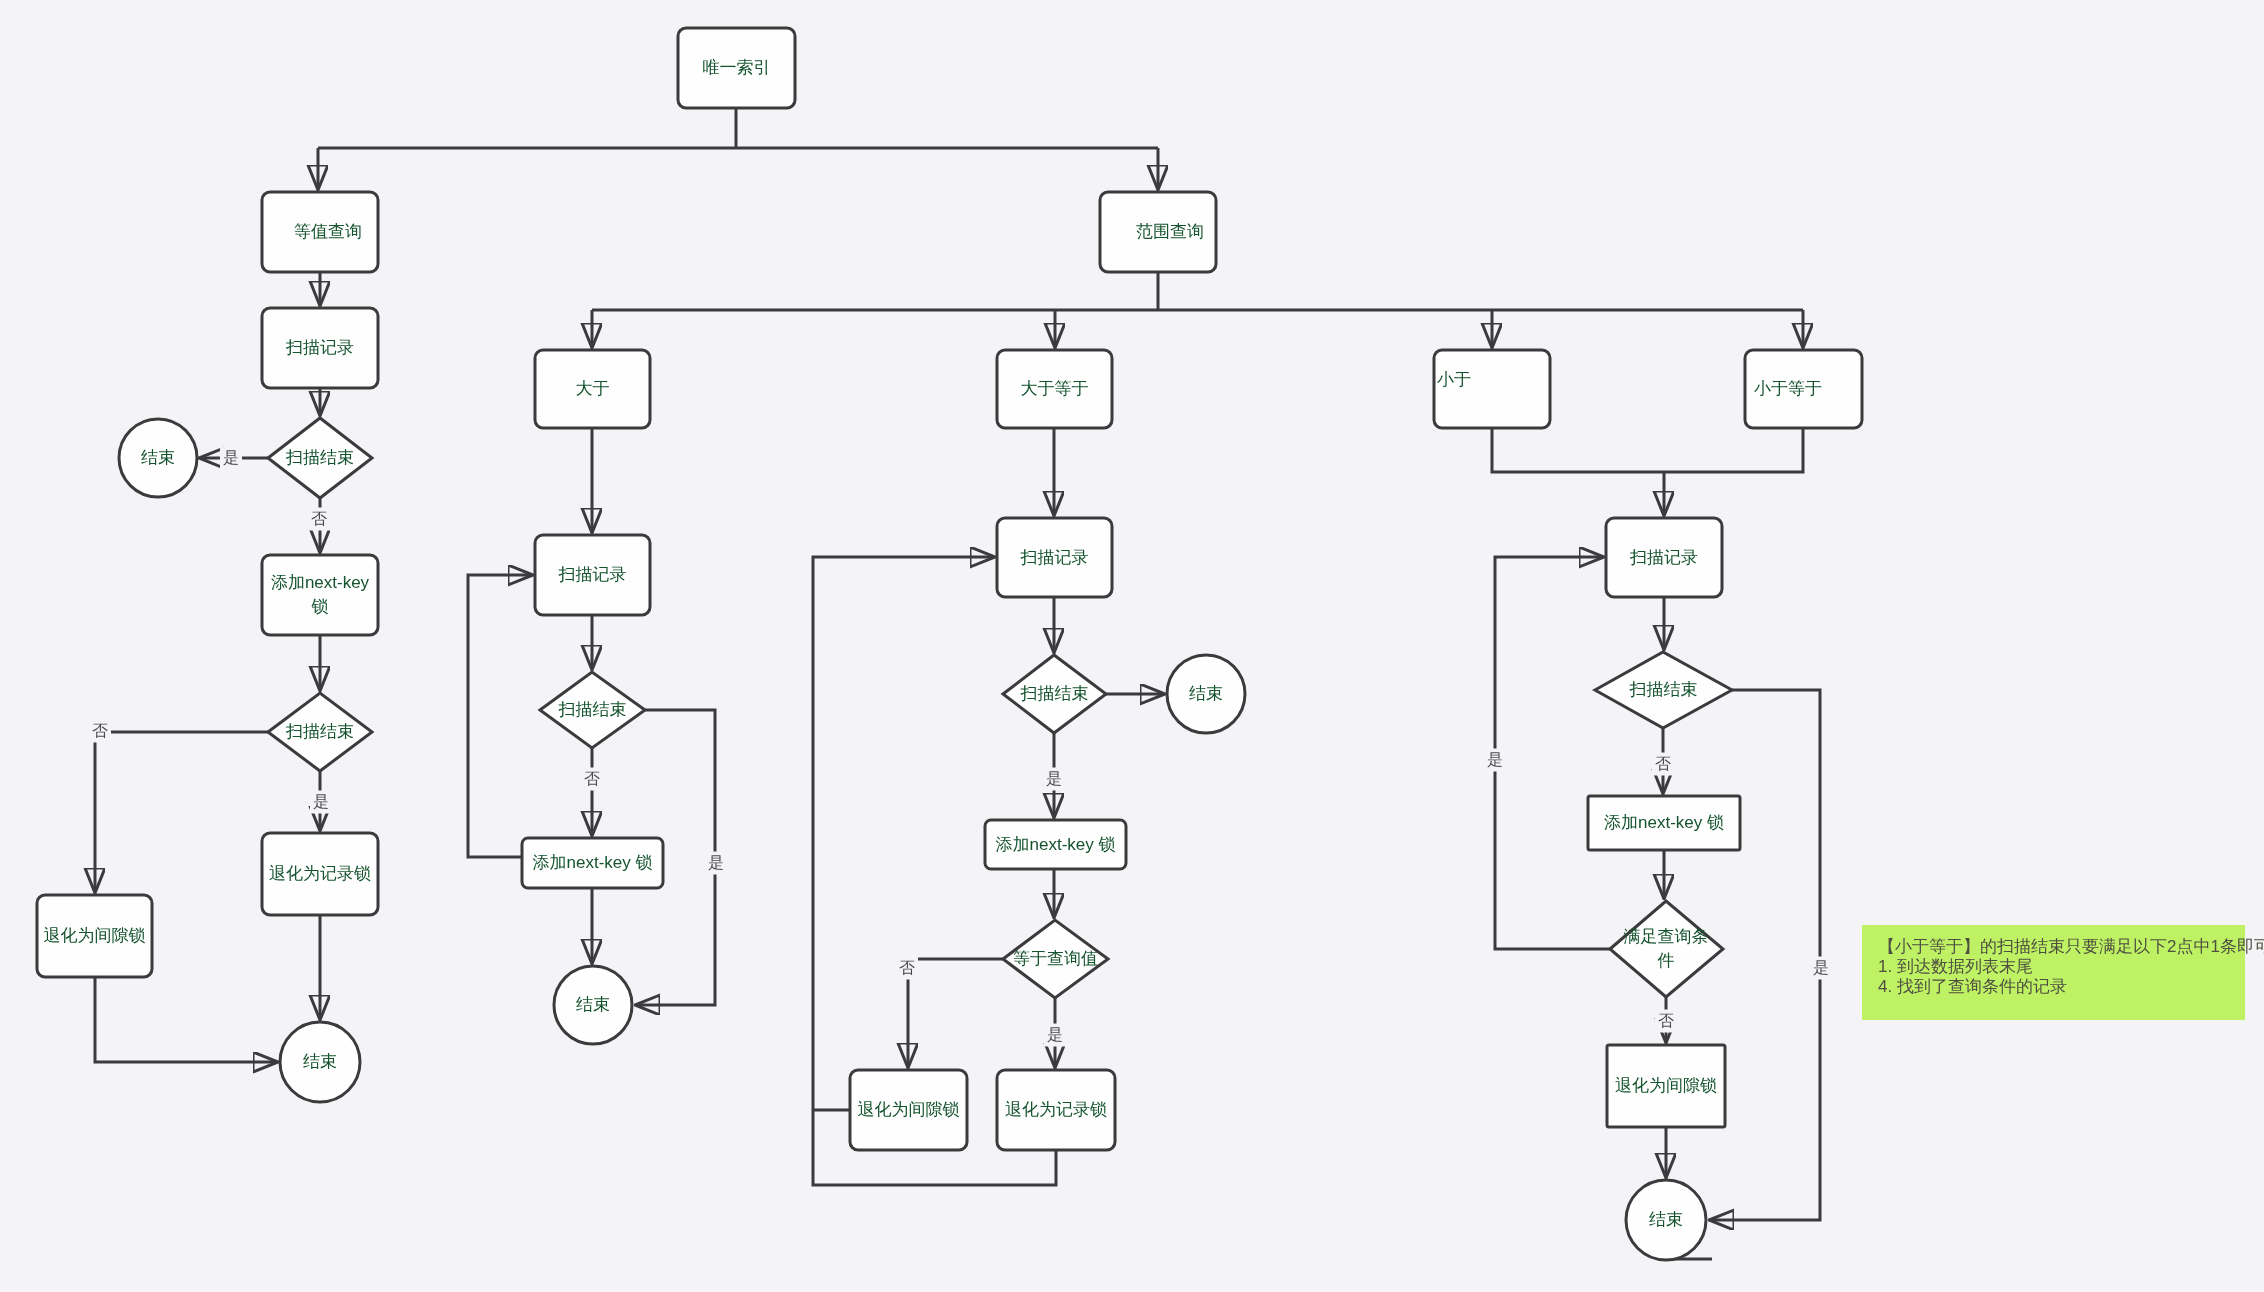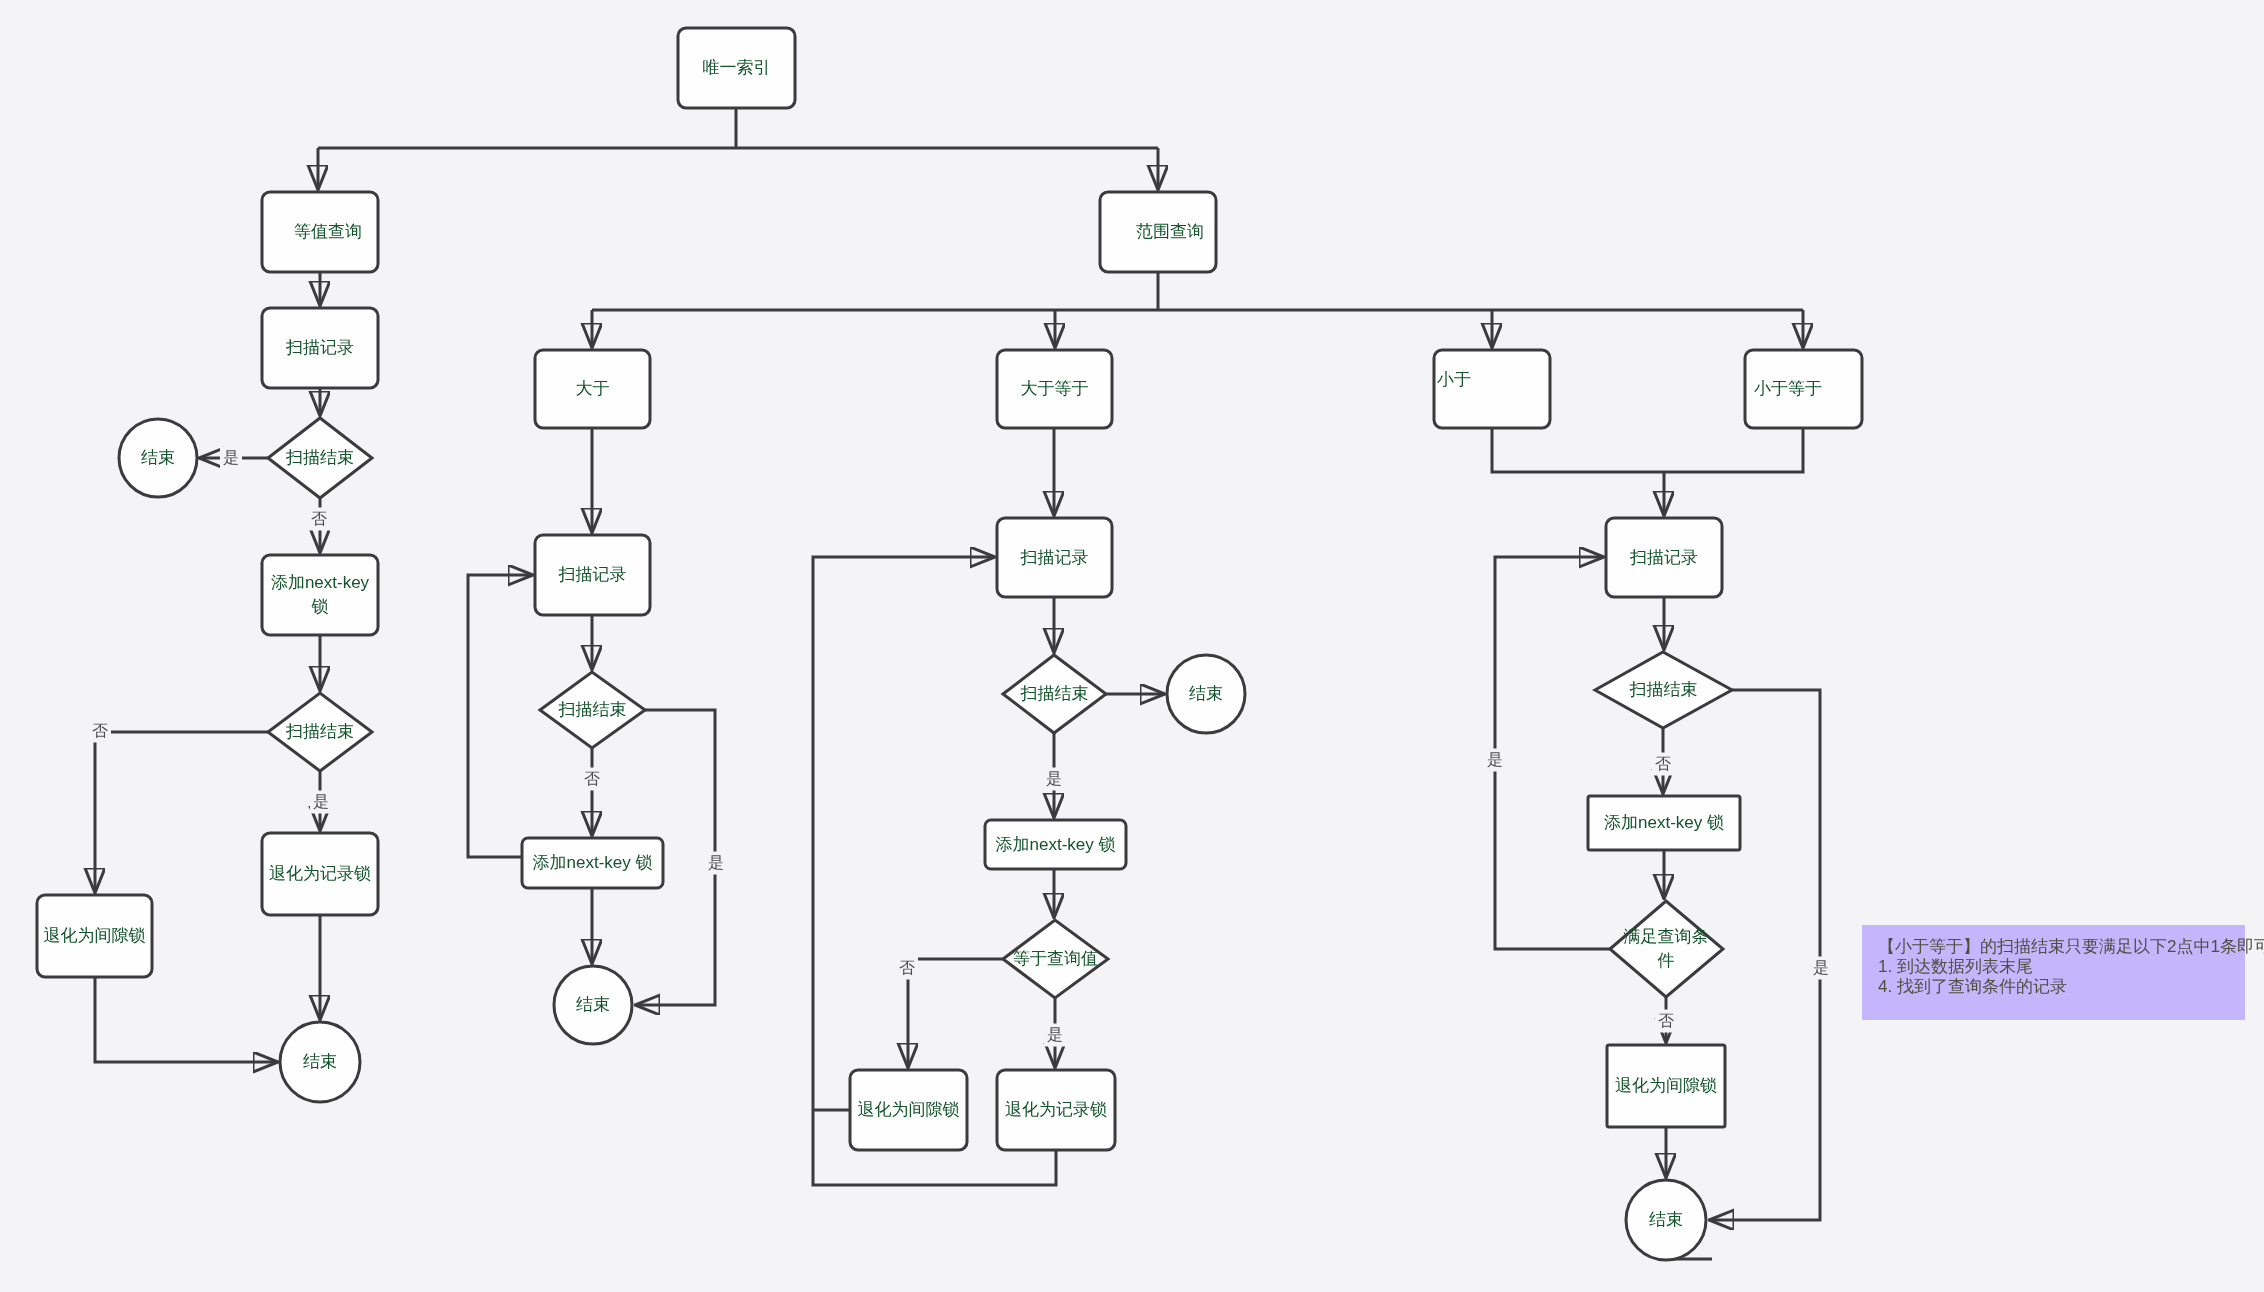--- a/index.html
+++ b/index.html
@@ -16,21 +16,21 @@
     text-align:center; font-size:17px; color:#14532d; line-height:1.4;
     pointer-events:none; white-space:pre-line;
   }
   .elabel {
     position:absolute; transform:translate(-50%,-50%);
     font-size:16px; color:#4b4b4d; background:#f4f3f6; padding:1px 3px;
     pointer-events:none;
   }
   .note {
     position:absolute; left:1862px; top:925px; width:383px; height:95px;
-    background:#c4b5fd; box-sizing:border-box; padding:12px 14px 10px 16px;
+    background:#bef264; box-sizing:border-box; padding:12px 14px 10px 16px;
     color:#4f4f41; font-size:17px; line-height:20px;
   }
   .note .line { white-space:nowrap; }
 </style>
 </head>
 <body>
 
 <div class="canvas">
 
   <svg class="edges" width="2264" height="1292">

